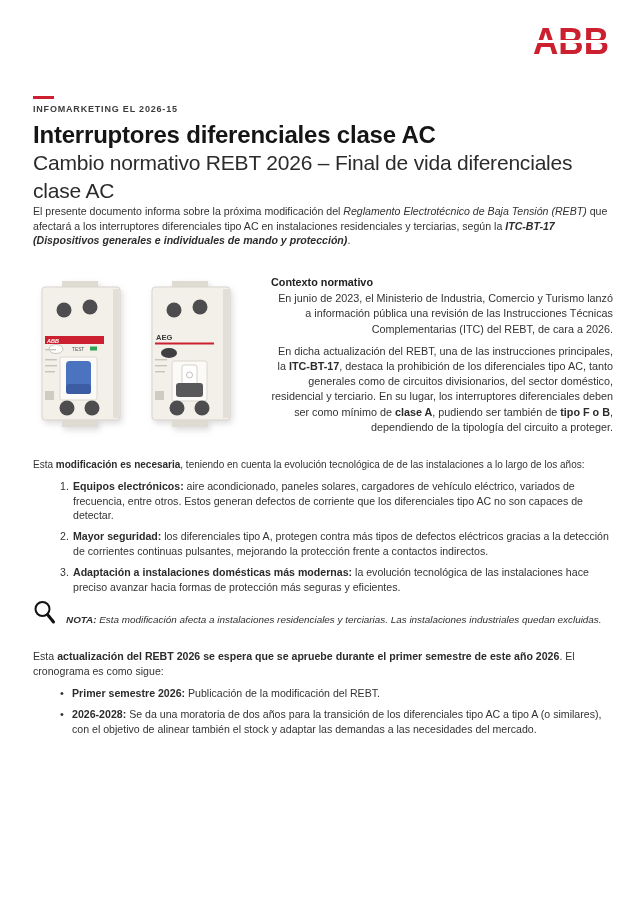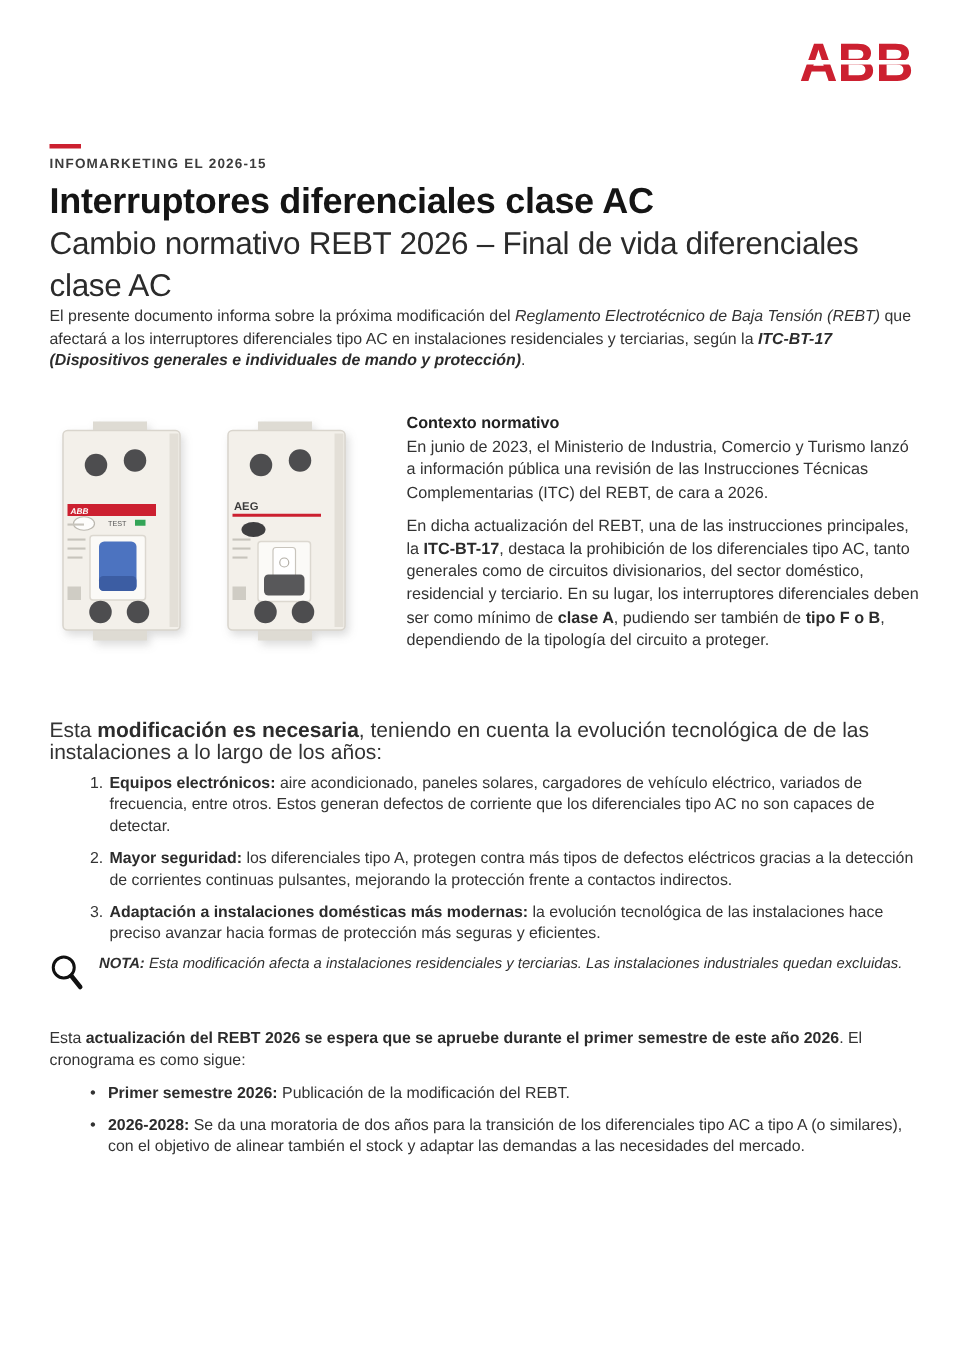--- a/index.html
+++ b/index.html
@@ -34,30 +34,30 @@
   }
   .it { font-style:italic; }
   .bd { font-weight:bold; color:#2c2c2c; }
   .bi { font-weight:bold; font-style:italic; color:#2c2c2c; }
   
   .cols { margin-top:26px; display:flex; }
   .imgs { width:238px; flex-shrink:0; display:flex; gap:15px; padding-top:5px; padding-left:3px; }
   .imgs svg { filter:drop-shadow(2px 3px 3px rgba(60,60,60,0.18)); }
   .ctx { flex:1; padding-top:2px; }
   .ctx h3 { font-size:10.8px; font-weight:bold; color:#222; margin-bottom:3px; }
-  .ctx p { font-size:10.8px; line-height:15.2px; color:#333; margin-bottom:7px; }
+  .ctx p { font-size:10.8px; line-height:15.2px; color:#333; margin-bottom:7px;text-align:right; }
   
-  .necesidad { margin-top:37px; font-size:14px; line-height:14.8px; color:#333; }
+  .necesidad { margin-top:16px; font-size:10px; line-height:14.8px; color:#333; }
   .list { margin-top:6px; }
   .li { display:flex; margin-left:27px; margin-bottom:6px; font-size:10.6px; line-height:14.8px; color:#333; }
   .li .marker { width:13px; flex-shrink:0; }
   .li.bullet .marker { width:12px; font-size:11px; }
   .li .li-text { flex:1; }
   
-  .nota { margin-top:3px; display:flex; align-items:flex-start; gap:9px; }
+  .nota { margin-top:3px; display:flex; align-items:flex-end; gap:9px; }
   .nota-text { font-size:9.9px; font-style:italic; color:#2f2f2f; line-height:13px; }
   .nota-text .lbl { font-weight:bold; }
   
   .crono { margin-top:23px; font-size:10.6px; line-height:14.8px; color:#333; }
   .crono-list { margin-top:7px; }
 </style>
 </head>
 <body>
 
 <div class="page">

